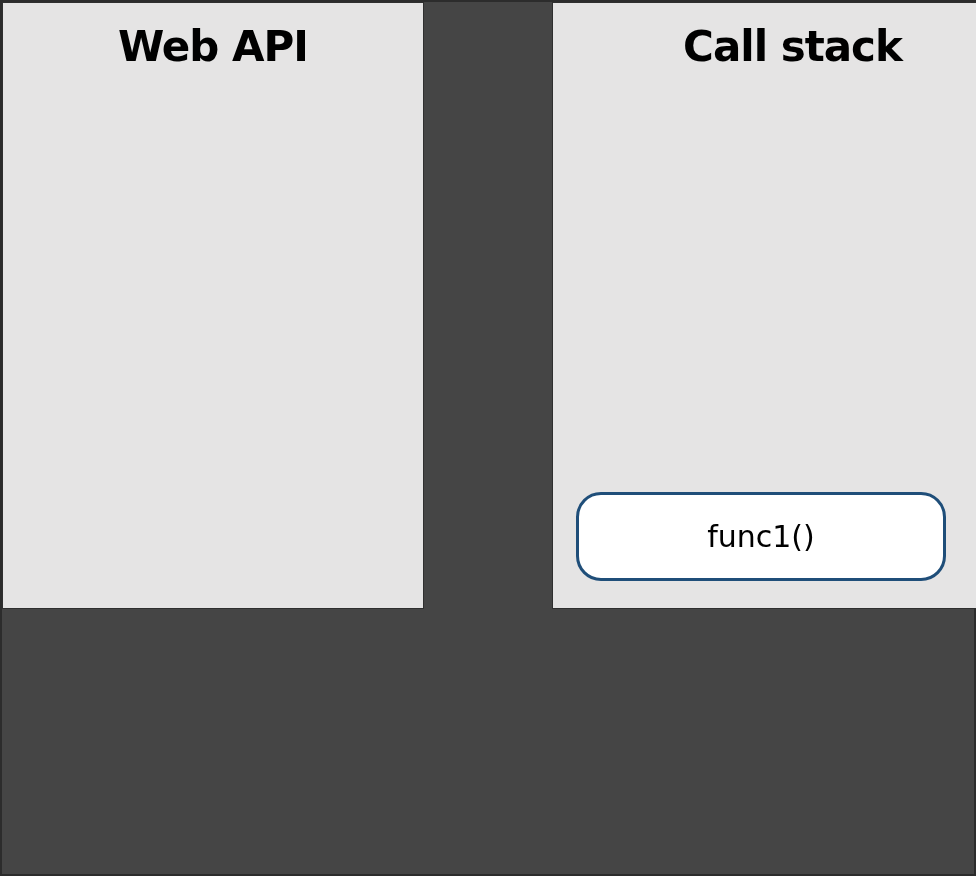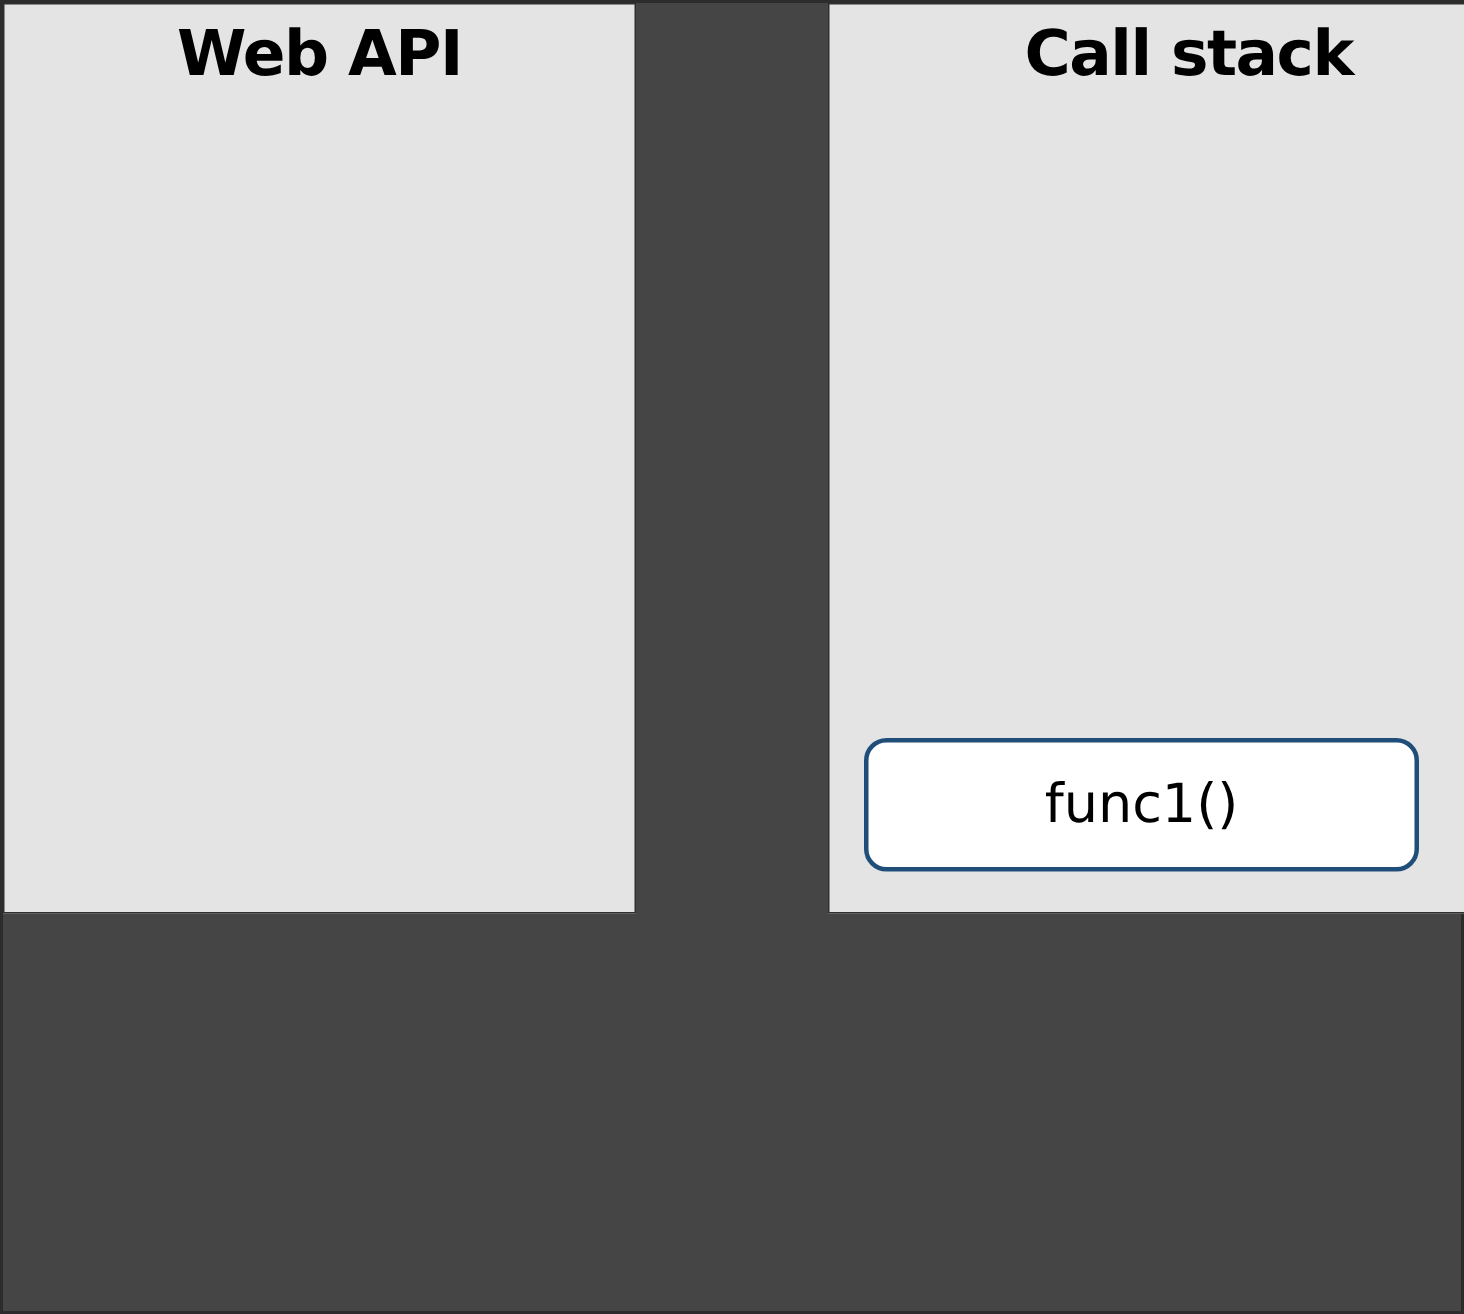--- a/index.html
+++ b/index.html
@@ -30,21 +30,21 @@
   .panel {
     position: absolute;
     background: var(--panel-bg);
     border: 1px solid var(--panel-border);
   }
   .panel-title {
     text-align: center;
     font-weight: bold;
     font-size: 42px;
     line-height: 1.1;
-    padding-top: 10px;
+    padding-top: 21px;
     color: var(--text);
     letter-spacing: -1px;
   }
   .panel.web-api {
     left: 0;
     top: 0;
     width: 422px;
     height: 607px;
   }
   .panel.call-stack {
@@ -60,25 +60,25 @@
     height: 215px;
   }
   .stack-frame {
     position: absolute;
     left: 23px;
     top: 489px;
     width: 370px;
     height: 89px;
     background: var(--frame-bg);
     border: 3px solid var(--frame-border);
-    border-radius: 15px;
+    border-radius: 25px;
     display: flex;
     align-items: center;
     justify-content: center;
-    font-size: 36px;
+    font-size: 30px;
     color: var(--text);
   }
 </style>
 </head>
 <body>
 
 <div class="canvas">
 
   <div class="panel web-api">
     <div class="panel-title">Web API</div>

